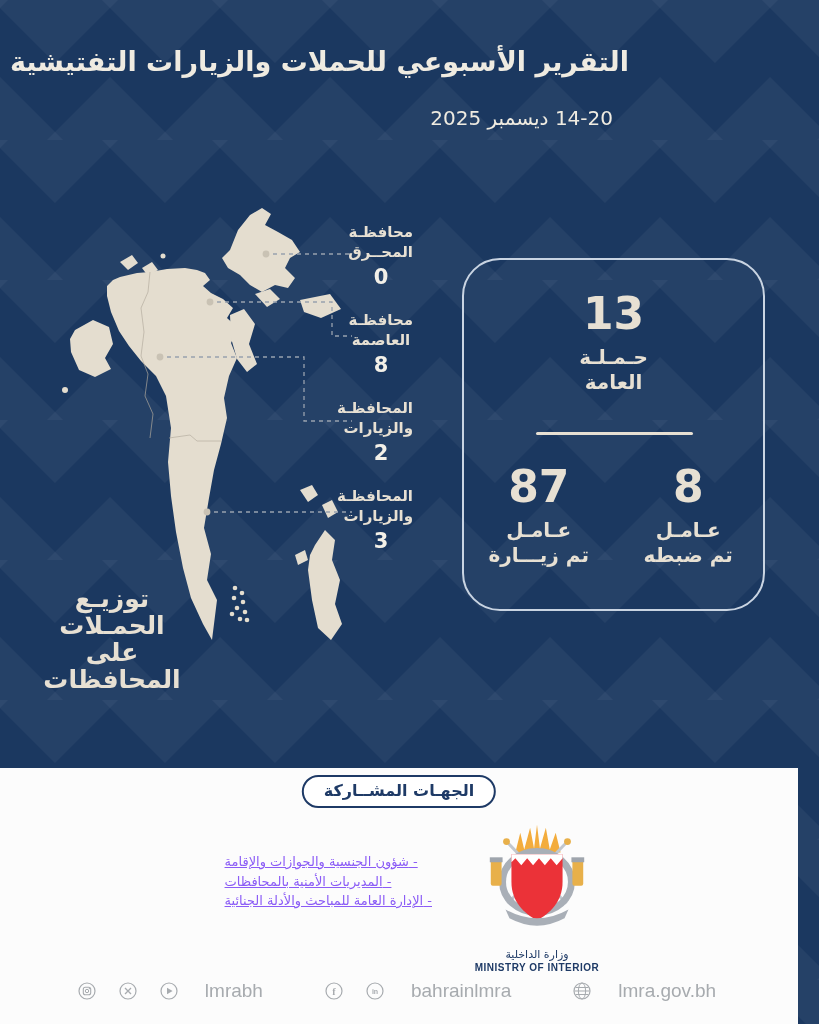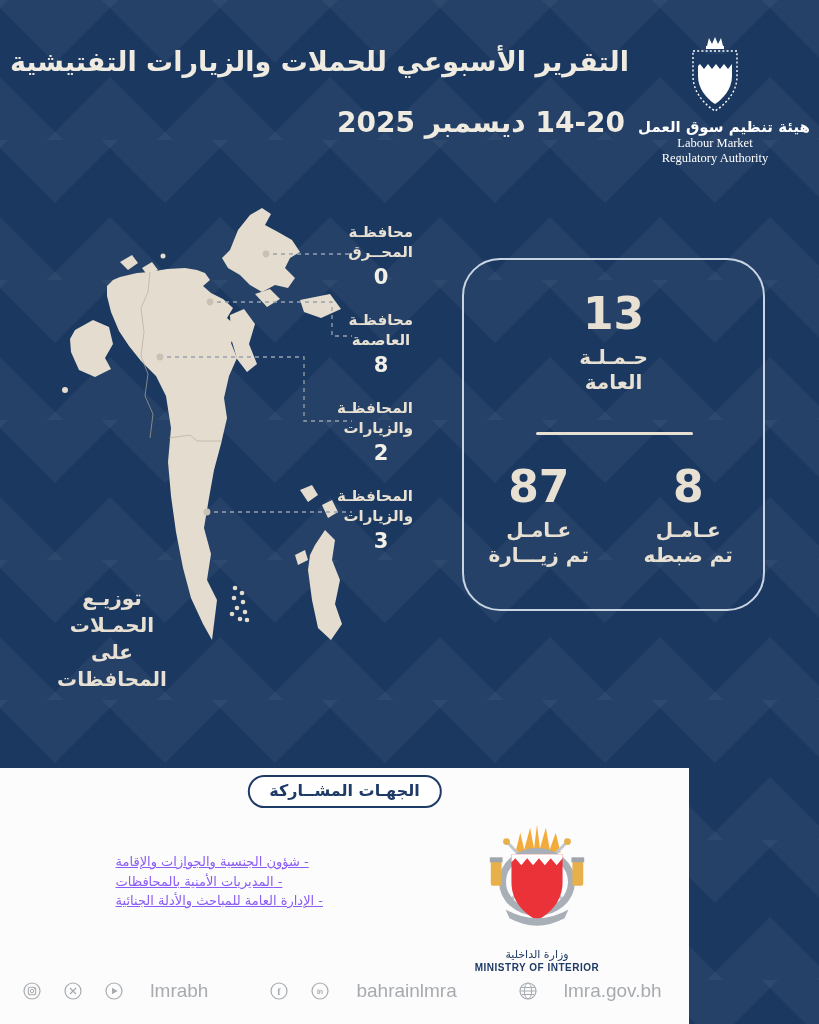--- a/index.html
+++ b/index.html
@@ -15,56 +15,56 @@
     background-position:-55px 0,-55px 0,0 0,0 0;
     background-size:110px 140px;
     font-family:"DejaVu Sans", sans-serif;
   }
   
   .title{
     position:absolute; top:46px; right:190px; white-space:nowrap;
     direction:rtl; color:#EFEBE1; font-weight:bold; font-size:27px;
   }
   .date{
-    position:absolute; top:106px; right:194px; white-space:nowrap;
-    direction:rtl; color:#EFEBE1; font-weight:bold; font-size:28px;
+    position:absolute; top:106px; right:206px; white-space:nowrap;
+    direction:rtl; color:#EFEBE1; font-weight:normal; font-size:20px;
   }
   .lmra{ position:absolute; left:638px; top:34px; width:154px; text-align:center; color:#FFFFFF; }
   .lmra svg{ display:block; margin:0 auto; }
   .lmra-ar{ font-size:15px; font-weight:bold; margin-top:4px; white-space:nowrap; }
   .lmra-en{ font-family:"Liberation Serif", serif; font-size:12.5px; line-height:15px; }
   
   .map{ position:absolute; left:45px; top:200px; }
   .gov-label{
     position:absolute; left:349px; width:64px; text-align:center; direction:rtl;
     color:#E7E0D3;
   }
   .gov-label .l{ font-size:15px; font-weight:bold; line-height:20px; white-space:nowrap; }
   .gov-label .v{ font-size:21px; font-weight:bold; color:#F3F0E8; margin-top:3px;
                  font-family:"DejaVu Sans", sans-serif; }
   .map-caption{
     position:absolute; left:38px; top:585px; width:148px; text-align:center; direction:rtl;
-    color:#E7E0D3; font-weight:bold; font-size:20px; line-height:27px;
+    color:#E7E0D3; font-weight:bold; font-size:25px; line-height:27px;
   }
   
   .stats-card{
     position:absolute; left:462px; top:258px; width:303px; height:353px;
     border:2px solid #C9D4E2; border-radius:38px;
   }
   .stats-row{ position:absolute; left:0; width:100%; display:flex; direction:rtl; }
   .stats-row.r1{ top:32px; }
   .stats-row.r2{ top:205px; }
   .stats-cell{ flex:1; text-align:center; color:#E7E0D3; }
   .stats-cell .num{ font-size:44px; line-height:44px; font-weight:bold; }
   .stats-cell .lbl{ font-size:20px; font-weight:bold; line-height:25px; direction:rtl; margin-top:9px; }
   .stats-cell .lbl + .lbl{ margin-top:0; }
   .stats-divider{ position:absolute; top:172px; left:72px; width:157px; height:3px;
                   background:#E7E0D3; border-radius:2px; }
   
-  .white-section{ position:absolute; left:0; top:768px; width:689px; height:256px; background:#FCFCFC; }
+  .white-section{ position:absolute; left:0; top:768px; width:798px; height:256px; background:#FCFCFC; }
   .badge{
     position:absolute; top:7px; left:50%; transform:translateX(-50%);
     border:2px solid #1E3A66; border-radius:18px; padding:4px 20px 6px;
     color:#1E3A66; font-weight:bold; font-size:16px; direction:rtl; background:#FFFFFF;
     white-space:nowrap;
   }
   .entities{
     position:absolute; top:84px; right:366px; direction:rtl; text-align:left;
     color:#8b5cf6; font-size:13px; line-height:19.5px;text-decoration:underline;
   }
@@ -84,32 +84,20 @@
   .footer svg{ display:block; }
 </style>
 </head>
 <body>
 
 <div class="canvas">
 
   <div class="title">التقرير الأسبوعي للحملات والزيارات التفتيشية</div>
   <div class="date">14-20 ديسمبر 2025</div>
 
-  <div class="lmra">
-    <svg width="62" height="80" viewBox="0 0 62 80">
-      <path d="M23,12 L25,4 L28,10 L31,3 L34,10 L37,4 L39,12 Z" fill="#FFFFFF"></path>
-      <rect x="22" y="12" width="18" height="3" fill="#FFFFFF"></rect>
-      <path d="M9,17 L53,17 L53,42 C53,58 42,70 31,77 C20,70 9,58 9,42 Z" fill="none" stroke="#FFFFFF" stroke-width="1.4" stroke-dasharray="2 2.2"></path>
-      <path d="M14,20 L48,20 L48,42 C48,55 39,65 31,70 C23,65 14,55 14,42 Z" fill="#FFFFFF"></path>
-      <path d="M14,20 L48,20 L48,30 L44,35 L40,30 L36,35 L32,30 L28,35 L24,30 L20,35 L16,30 L14,32 Z" fill="#1B3860"></path>
-    </svg>
-    <div class="lmra-ar">هيئة تنظيم سوق العمل</div>
-    <div class="lmra-en">Labour Market</div>
-    <div class="lmra-en">Regulatory Authority</div>
-  </div>
 
   <svg class="map" width="330" height="470" viewBox="0 0 330 470">
     <g fill="#E4DDCF" stroke="none">
 
       <path d="M75,77 L92,73 L105,72 L122,69 L140,68 L152,70 L160,73 L165,80 L158,86 L166,93 L178,99
                L188,108 L182,118 L193,128 L186,143 L192,158 L184,176 L179,198 L182,218 L176,244
                L169,270 L164,298 L159,328 L166,354 L162,380 L172,400 L169,424 L167,440
                L158,424 L146,398 L138,368 L131,332 L126,296 L123,262 L126,228 L121,196
                L111,176 L96,161 L84,146 L74,131 L66,112 L62,96 L62,86 L68,80 Z"></path>
 

